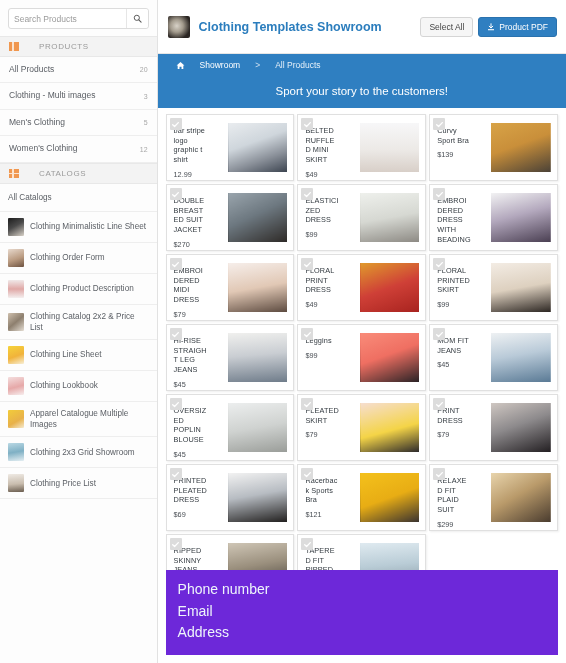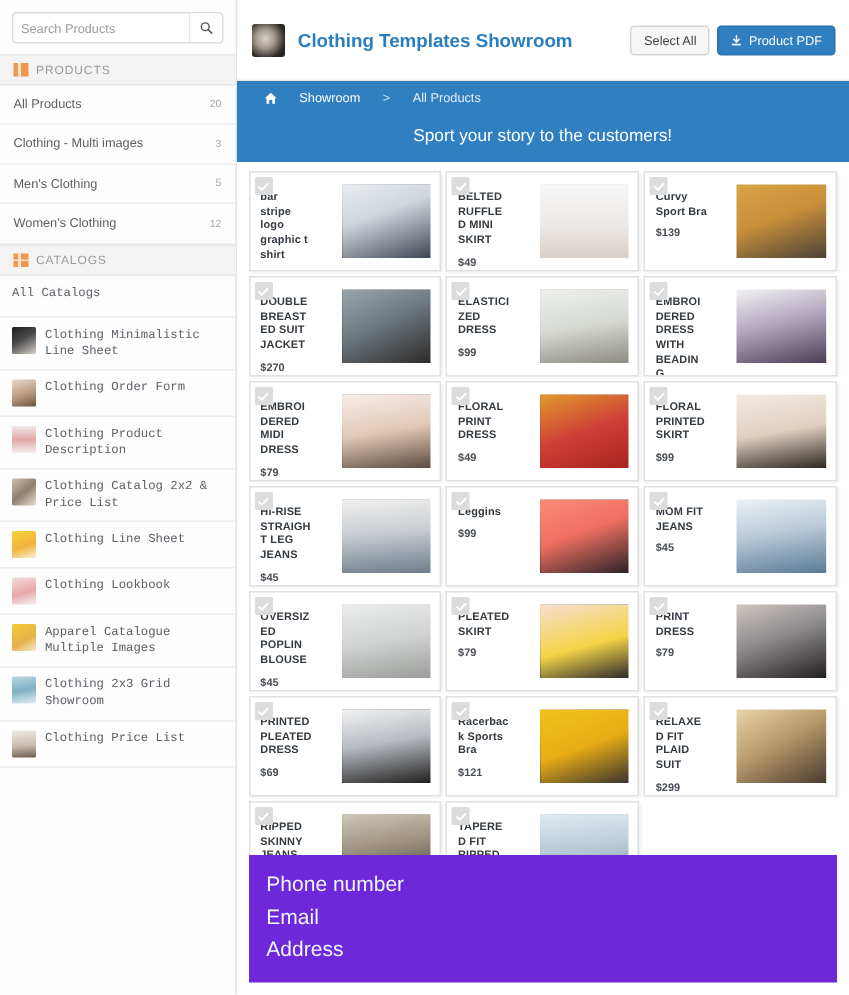--- a/index.html
+++ b/index.html
@@ -40,21 +40,21 @@
   .search-input::placeholder { color: #9b9b9b; }
   .search-btn {
     width: 22px; border-left: 1px solid #e6e6e6;
     background: #fff; cursor: pointer;
     display: flex; align-items: center; justify-content: center;
     border-radius: 0 3px 3px 0;
   }
   .search-btn svg { display: block; }
 
   .section-head {
-    display: flex; align-items: center; gap: 5px;
+    display: flex; align-items: center; gap: 20px;
     background: #f3f3f3;
     border-top: 1px solid #e8e8e8;
     border-bottom: 1px solid #e8e8e8;
     padding: 5px 9px;
     font-size: 8px; letter-spacing: 0.6px;
     color: #9a9a9a;
   }
   .sec-icon {
     width: 10px; height: 9px;
     background: #f0974f;
@@ -80,25 +80,24 @@
     padding: 7px 9px;
     cursor: pointer;
     min-height: 25px;
   }
   .nav-label {
     font-size: 8.5px; color: #5c6066; line-height: 1.35;
   }
   .nav-count { font-size: 7px; color: #a7a7a7; padding-left: 4px; flex: none; }
 
   .cat-item {
-    display: flex; gap: 6px;
+    display: flex; align-items: center; gap: 6px;
     border-bottom: 1px solid #eeeeee;
     padding: 6px 8px; cursor: pointer;
     min-height: 28px;
-    font-family: Liberation Mono, monospace;
   }
   .cat-thumb {
     width: 16px; height: 18px; flex: none;
     border-radius: 1px;
     background-size: cover; background-position: center;
   }
   .cat-label { font-size: 8.2px; color: #5c6066; line-height: 1.35; }
 
   
   .main {
@@ -185,21 +184,20 @@
     cursor: pointer; z-index: 3;
     border-radius: 1px;
   }
   .card-check svg { display: block; }
   .card-info {
     width: 50%;
     padding: 11px 20px 4px 7px;
     display: flex; flex-direction: column;
     justify-content: flex-start;
     overflow: hidden;
-    font-weight: bold;
   }
   .card-title {
     font-size: 7.3px; color: #333a40;
     line-height: 1.32; letter-spacing: 0.1px;
     text-transform: uppercase;
     word-break: break-word;
   }
   .card-title.lower { text-transform: none; }
   .card-price {
     font-size: 7.3px; color: #4a4f55;

